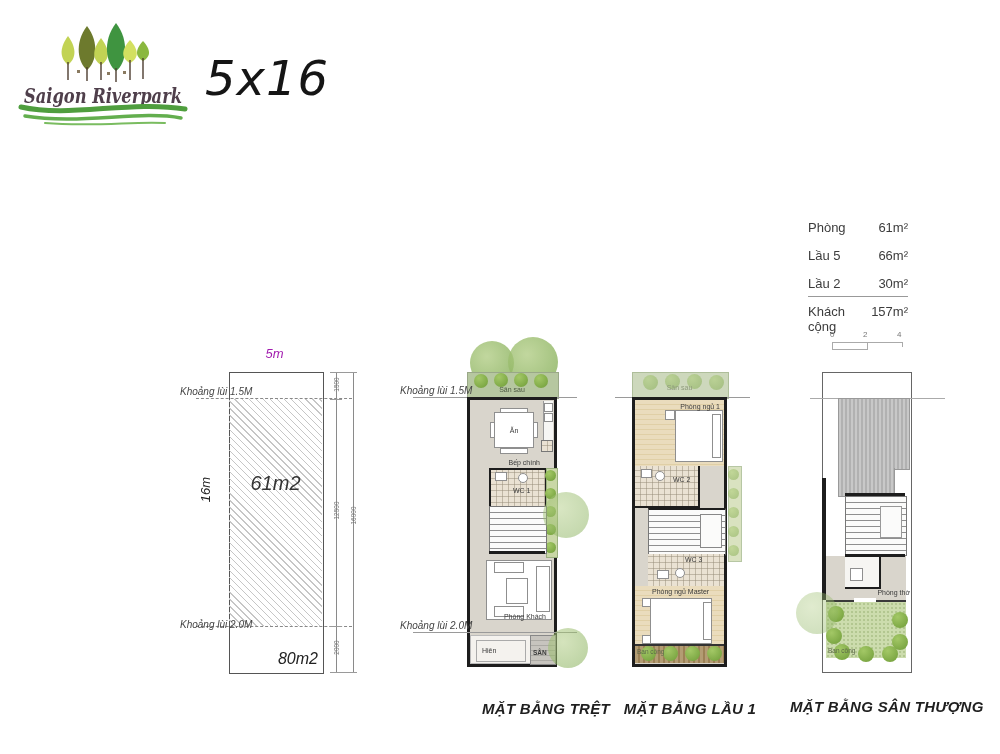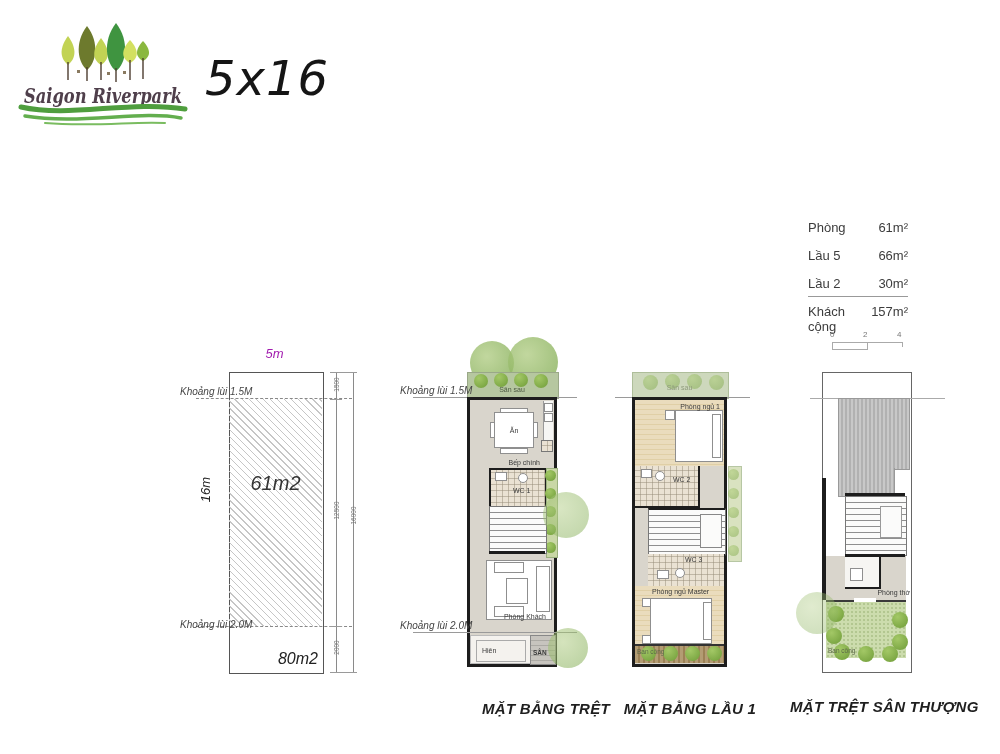--- a/index.html
+++ b/index.html
@@ -285,16 +285,16 @@
     <div class="shrub" style="left:38px;top:266px;width:16px;height:16px;"></div>
     <div class="shrub" style="left:36px;top:288px;width:16px;height:16px;"></div>
     <div class="shrub" style="left:44px;top:304px;width:16px;height:16px;"></div>
     <div class="shrub" style="left:68px;top:306px;width:16px;height:16px;"></div>
     <div class="shrub" style="left:92px;top:306px;width:16px;height:16px;"></div>
     <div class="shrub" style="left:102px;top:272px;width:16px;height:16px;"></div>
     <div class="shrub" style="left:102px;top:294px;width:16px;height:16px;"></div>
     <div class="lbl" style="left:38px;top:308px;font-size:6.5px;color:#5c6849;">Ban công</div>
     <div class="tree" style="left:6px;top:252px;width:42px;height:42px;opacity:.4;"></div>
 
-    <div class="title" style="left:0px;top:358px;width:160px;">MẶT TRỆT SÂN THƯỢNG</div>
+    <div class="title" style="left:0px;top:358px;width:160px;">MẶT BẰNG SÂN THƯỢNG</div>
   </div>
 
 </div>
 
 </body></html>

